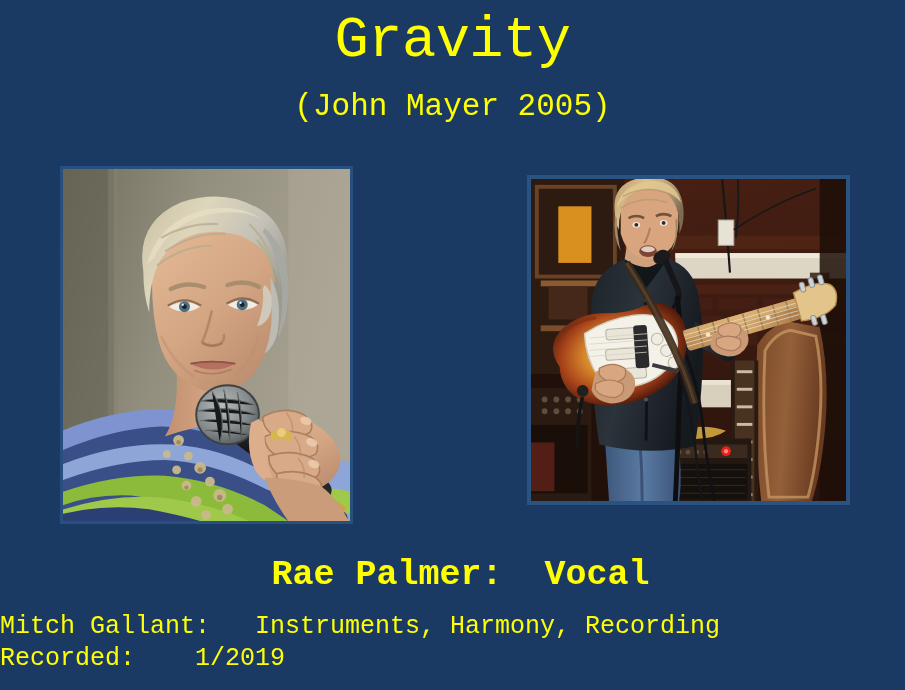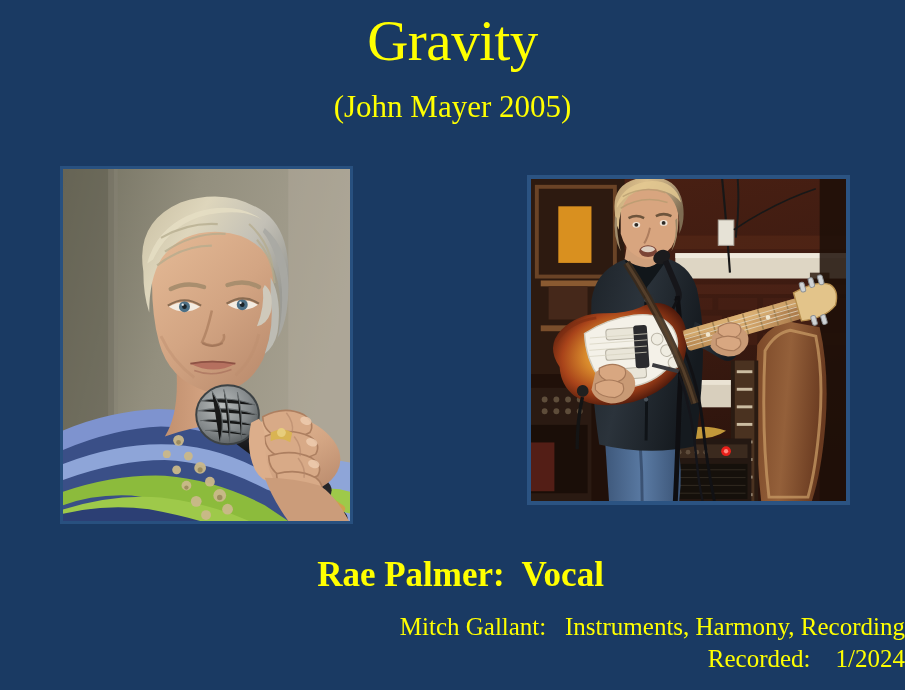--- a/index.html
+++ b/index.html
@@ -6,21 +6,21 @@
     margin: 0;
     padding: 0;
     background: #17355d;
   }
   #slide {
     position: relative;
     width: 905px;
     height: 690px;
     background: #1a3a63;
     overflow: hidden;
-    font-family: Liberation Serif, serif;
+    font-family: Liberation Mono, monospace;
   }
 
   
   .title {
     position: absolute;
     left: 0; top: 8px;
     width: 905px;
     text-align: center;
     font-size: 57px;
     line-height: 66px;
@@ -46,21 +46,21 @@
     font-size: 35px;
     line-height: 44px;
     font-weight: bold;
     color: #ffff00;
     white-space: pre;
   }
   .credit-line {
     position: absolute;
     left: 0;
     width: 905px;
-    text-align: right;
+    text-align: left;
     font-size: 25px;
     line-height: 31px;
     font-weight: normal;
     color: #ffff00;
     white-space: pre;
   }
   .credit-line.l2 { top: 611px; }
   .credit-line.l3 { top: 643px; }
 
   
@@ -553,15 +553,15 @@
         </g>
 
         <path d="M98 86 Q120 120 140 160 Q158 196 168 230" stroke="#3a2a1c" stroke-width="8" fill="none" opacity="0.9"></path>
         <path d="M98 86 Q120 120 140 160 Q158 196 168 230" stroke="#5d452e" stroke-width="3" fill="none" opacity="0.8"></path>
       </g>
     </svg>
   </div>
 
   <div class="credit-main">Rae Palmer:  Vocal</div>
   <div class="credit-line l2">Mitch Gallant:   Instruments, Harmony, Recording</div>
-  <div class="credit-line l3">Recorded:    1/2024</div>
+  <div class="credit-line l3">Recorded:    1/2019</div>
 
 </div>
 
 </body></html>

